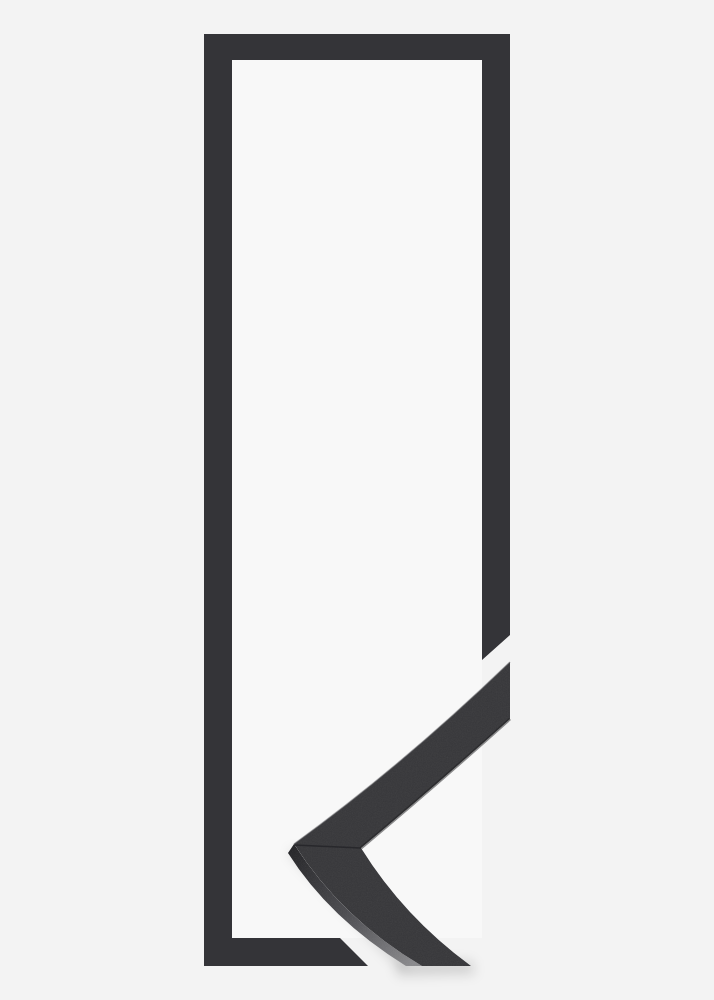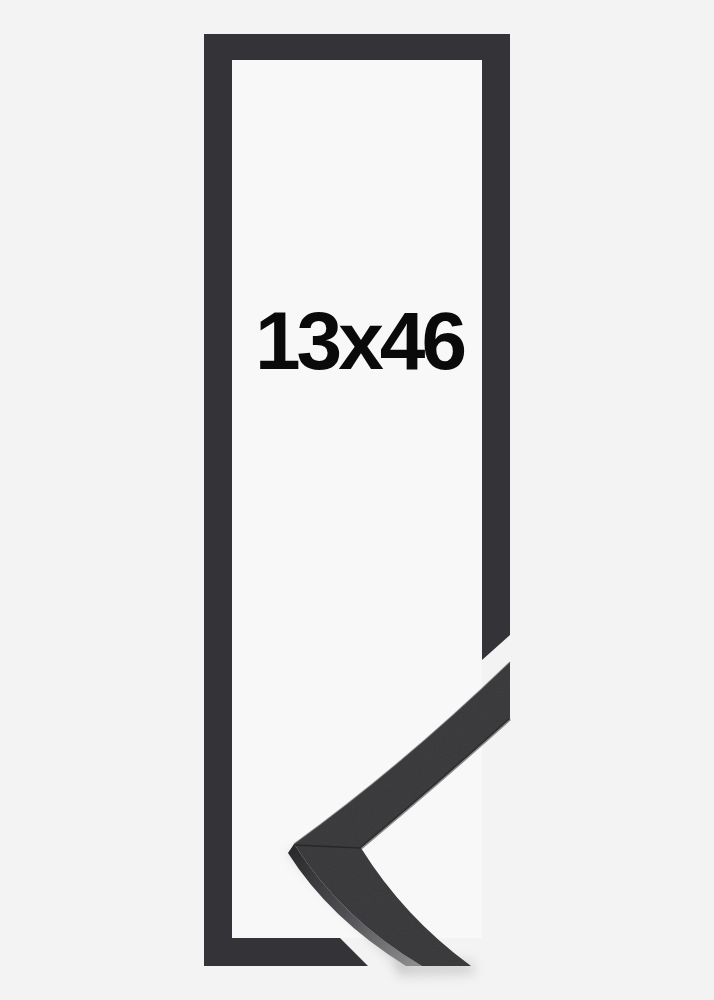--- a/index.html
+++ b/index.html
@@ -68,15 +68,14 @@
       <rect x="280" y="640" width="240" height="335" filter="url(#grain)"></rect>
     </g>
 
     <line x1="294" y1="845" x2="361" y2="848" stroke="#232327" stroke-width="1.5" opacity="0.8"></line>
 
     <path d="M510,719 Q433,788 361,848" fill="none" stroke="#1d1d20" stroke-width="3" opacity="0.5"></path>
 
     <path d="M294,844 Q402,766 510,662" fill="none" stroke="#5a5a5e" stroke-width="1.5" opacity="0.5"></path>
   </svg>
 
-  <div class="size-label">13x46</div>
 
 </div>
 
 </body></html>

